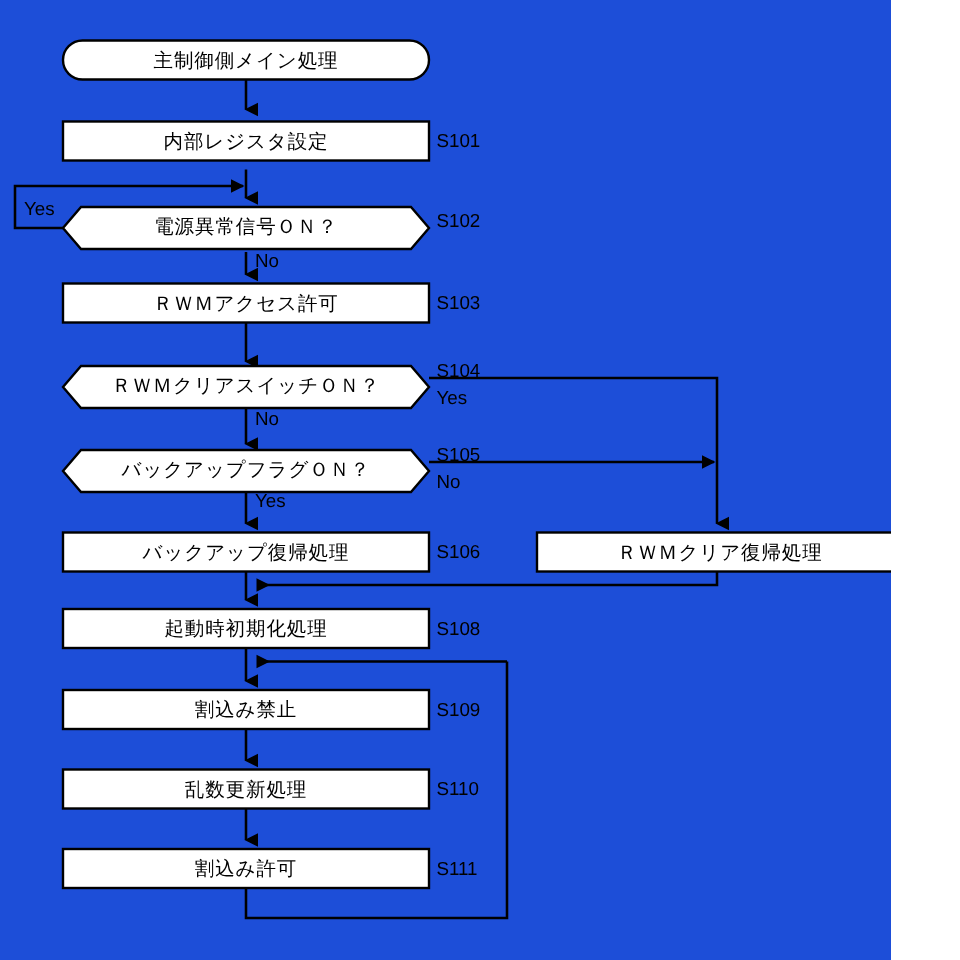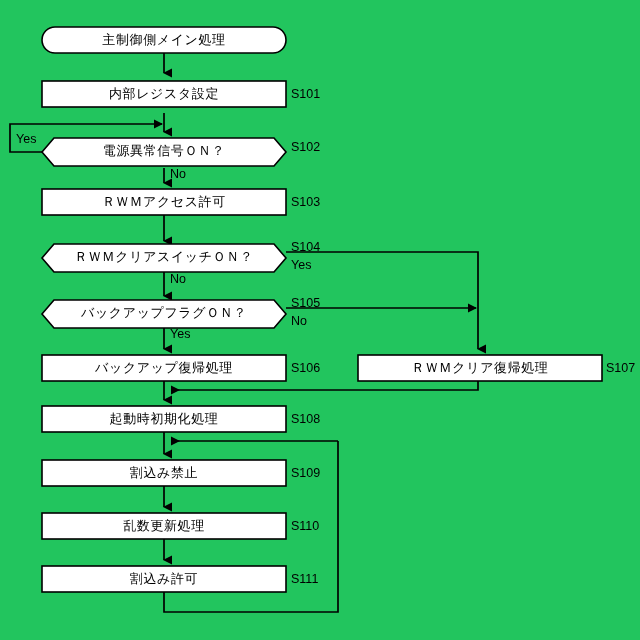--- a/index.html
+++ b/index.html
@@ -6,23 +6,23 @@
   html, body {
     margin: 0;
     padding: 0;
     background: #ffffff;
   }
   body {
     font-family: "Liberation Sans", "DejaVu Sans", sans-serif;
   }
   #canvas {
     position: relative;
-    width: 640px;
+    width: 594px;
     height: 640px;
-    background: #22c55e;
+    background: #1d4ed8;
     overflow: hidden;
   }
   #flow-svg {
     position: absolute;
     left: 0;
     top: 0;
     width: 640px;
     height: 640px;
   }
   .node-shape {

